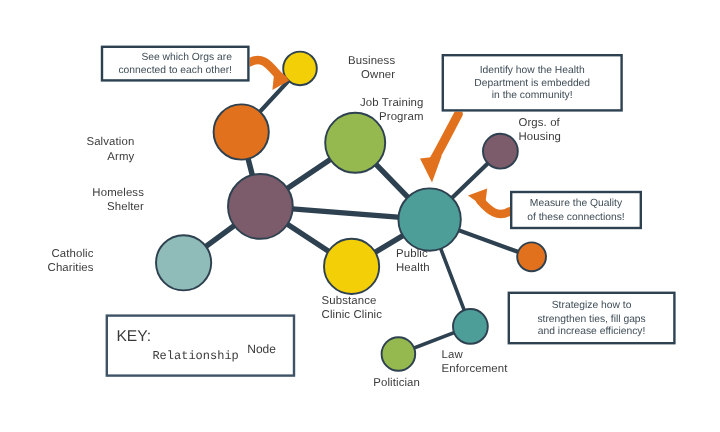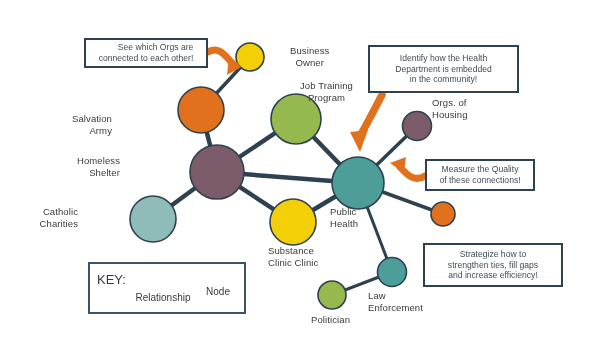--- a/index.html
+++ b/index.html
@@ -121,25 +121,25 @@
 
   <g>
     <line id="key-rel-line" x1="148" y1="282" x2="182" y2="282" stroke="#2e4150" stroke-width="3"></line>
     <circle id="key-node-a" cx="148" cy="282" r="8.5" stroke="#2e4150" stroke-width="1.4" fill="#4d9d99"></circle>
     <circle id="key-node-b" cx="182" cy="282" r="8.5" stroke="#2e4150" stroke-width="1.4" fill="#e2711d"></circle>
     <circle id="key-node-c" cx="218" cy="276" r="8.5" stroke="#2e4150" stroke-width="1.4" fill="#4d9d99"></circle>
   </g>
 </svg>
 
 <div id="labels-layer">
-    <div class="node-label" style="top: 45px; left: 266px; text-align: center; padding-left: 24px;">Business
+    <div class="node-label" style="top: 45px; left: 266px; text-align: right; padding-left: 24px;">Business
 Owner</div>
     <div class="node-label" style="top: 99px; left: 0px; width: 112px; text-align: right; margin-top: 14px;">Salvation
 Army</div>
-    <div class="node-label" style="top: 80px; left: 300px; text-align: center;">Job Training
+    <div class="node-label" style="top: 80px; left: 300px; text-align: right;">Job Training
 Program</div>
     <div class="node-label" style="top: 97px; left: 432px; text-align: left;">Orgs. of
 Housing</div>
     <div class="node-label" style="top: 155px; left: 0px; width: 120px; text-align: right;">Homeless
 Shelter</div>
     <div class="node-label" style="top: 206px; left: 330px; text-align: left;">Public
 Health</div>
     <div class="node-label" style="top: 206px; left: 0px; width: 78px; text-align: right;">Catholic
 Charities</div>
     <div class="node-label" style="top: 245px; left: 268px; text-align: left;">Substance
@@ -155,14 +155,14 @@
 Department is embedded
 in the community!</div>
 <div class="callout" id="callout-2" style="left: 425px; top: 159px; width: 110px; height: 32px;">Measure the Quality
 of these connections!</div>
 <div class="callout" id="callout-3" style="left: 423px; top: 243px; width: 140px; height: 44px;">Strategize how to
 strengthen ties, fill gaps
 and increase efficiency!</div>
 
 <div class="key-box" id="key-box" style="left: 88px; top: 262px; width: 158px; height: 52px;"></div>
 <div class="key-title" id="key-title" style="left: 97px; top: 272px; text-align: right;">KEY:</div>
-<div class="key-text" id="key-rel-text" style="left: 118px; top: 292px; width: 90px;">Relationship</div>
+<div class="key-text" id="key-rel-text" style="left: 118px; top: 292px; width: 90px; font-family: Liberation Mono, monospace;">Relationship</div>
 <div class="key-text" id="key-node-text" style="left: 193px; top: 286px; width: 50px;">Node</div>
 
 </body></html>

